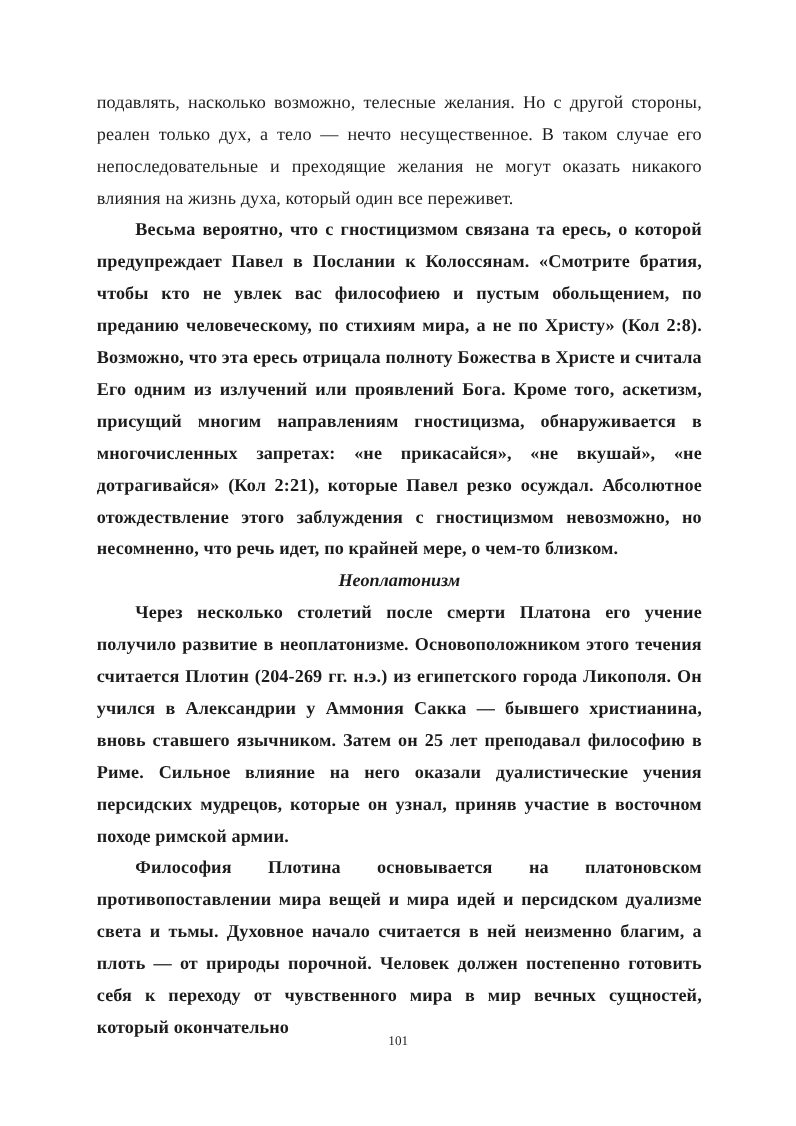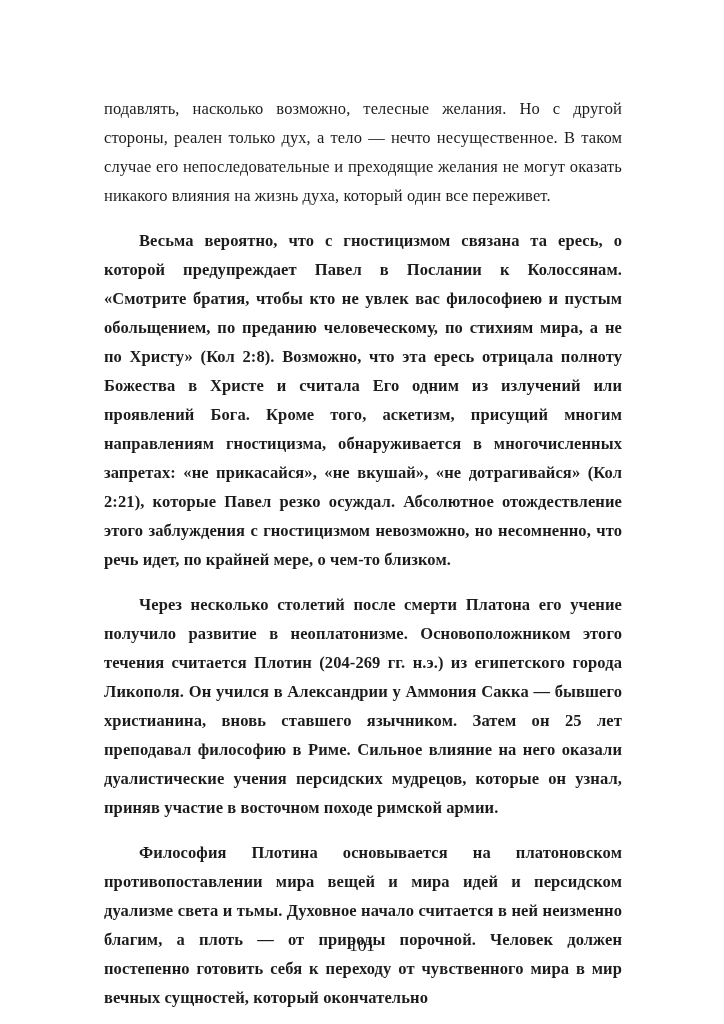--- a/index.html
+++ b/index.html
@@ -15,21 +15,21 @@
     font-family: "Liberation Serif", "DejaVu Serif", serif;
     color: #1c1c1c;
   }
   .page {
     position: absolute;
     top: 78px;
     left: 88px;
     width: 550px;
   }
   .page p {
-    margin: 16px;
+    margin: 0;
     font-size: 16.5px;
     line-height: 29px;
     text-align: justify;
     text-justify: inter-word;
     letter-spacing: 0.1px;
   }
   .page p.indent {
     text-indent: 35px;
     font-weight: bold;
   }
@@ -40,28 +40,29 @@
     text-align: center;
     font-weight: bold;
     font-style: italic;
   }
   .page-number {
     position: absolute;
     top: 936px;
     left: 0;
     width: 724px;
     text-align: center;
-    font-size: 17px;
+    font-size: 12px;
     line-height: 20px;
     color: #1c1c1c;
   }
 </style>
 </head>
 <body>
 
 <div class="page">
   <p>подавлять, насколько возможно, телесные желания. Но с другой стороны, реален только дух, а тело — нечто несущественное. В таком случае его непоследовательные и преходящие желания не могут оказать никакого влияния на жизнь духа, который один все переживет.</p>
   <p class="indent">Весьма вероятно, что с гностицизмом связана та ересь, о которой предупреждает Павел в Послании к Колоссянам. «Смотрите братия, чтобы кто не увлек вас философиею и пустым обольщением, по преданию человеческому, по стихиям мира, а не по Христу» (Кол 2:8). Возможно, что эта ересь отрицала полноту Божества в Христе и считала Его одним из излучений или проявлений Бога. Кроме того, аскетизм, присущий многим направлениям гностицизма, обнаруживается в многочисленных запретах: «не прикасайся», «не вкушай», «не дотрагивайся» (Кол 2:21), которые Павел резко осуждал. Абсолютное отождествление этого заблуждения с гностицизмом невозможно, но несомненно, что речь идет, по крайней мере, о чем-то близком.</p>
+  <h2 class="section-heading">Неоплатонизм</h2>
   <p class="indent">Через несколько столетий после смерти Платона его учение получило развитие в неоплатонизме. Основоположником этого течения считается Плотин (204-269 гг. н.э.) из египетского города Ликополя. Он учился в Александрии у Аммония Сакка — бывшего христианина, вновь ставшего язычником. Затем он 25 лет преподавал философию в Риме. Сильное влияние на него оказали дуалистические учения персидских мудрецов, которые он узнал, приняв участие в восточном походе римской армии.</p>
   <p class="indent">Философия Плотина основывается на платоновском противопоставлении мира вещей и мира идей и персидском дуализме света и тьмы. Духовное начало считается в ней неизменно благим, а плоть — от природы порочной. Человек должен постепенно готовить себя к переходу от чувственного мира в мир вечных сущностей, который окончательно</p>
 </div>
 
 <div class="page-number">101</div>
 
 </body></html>

